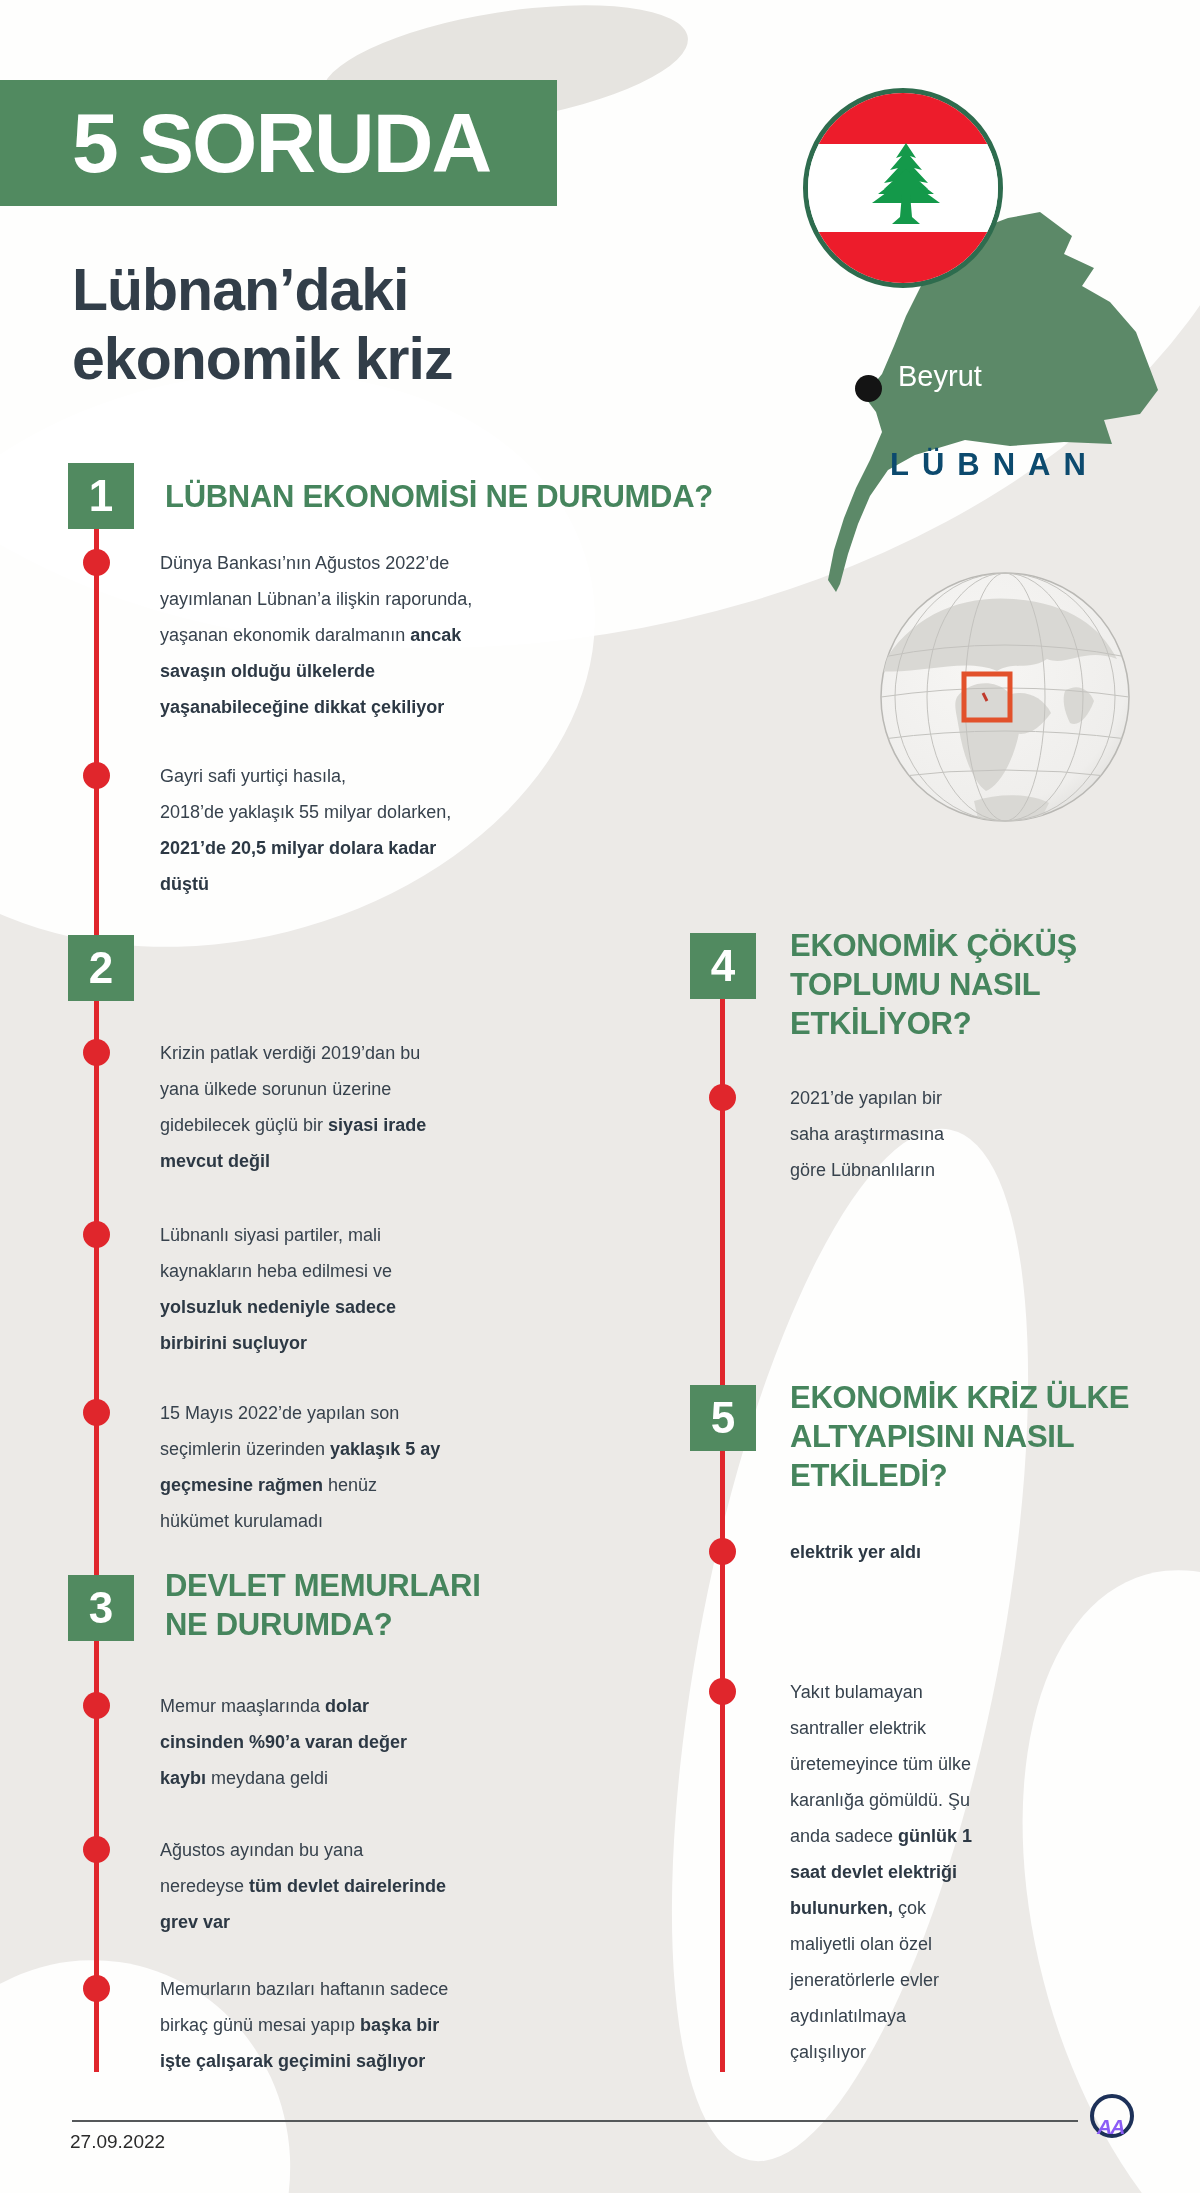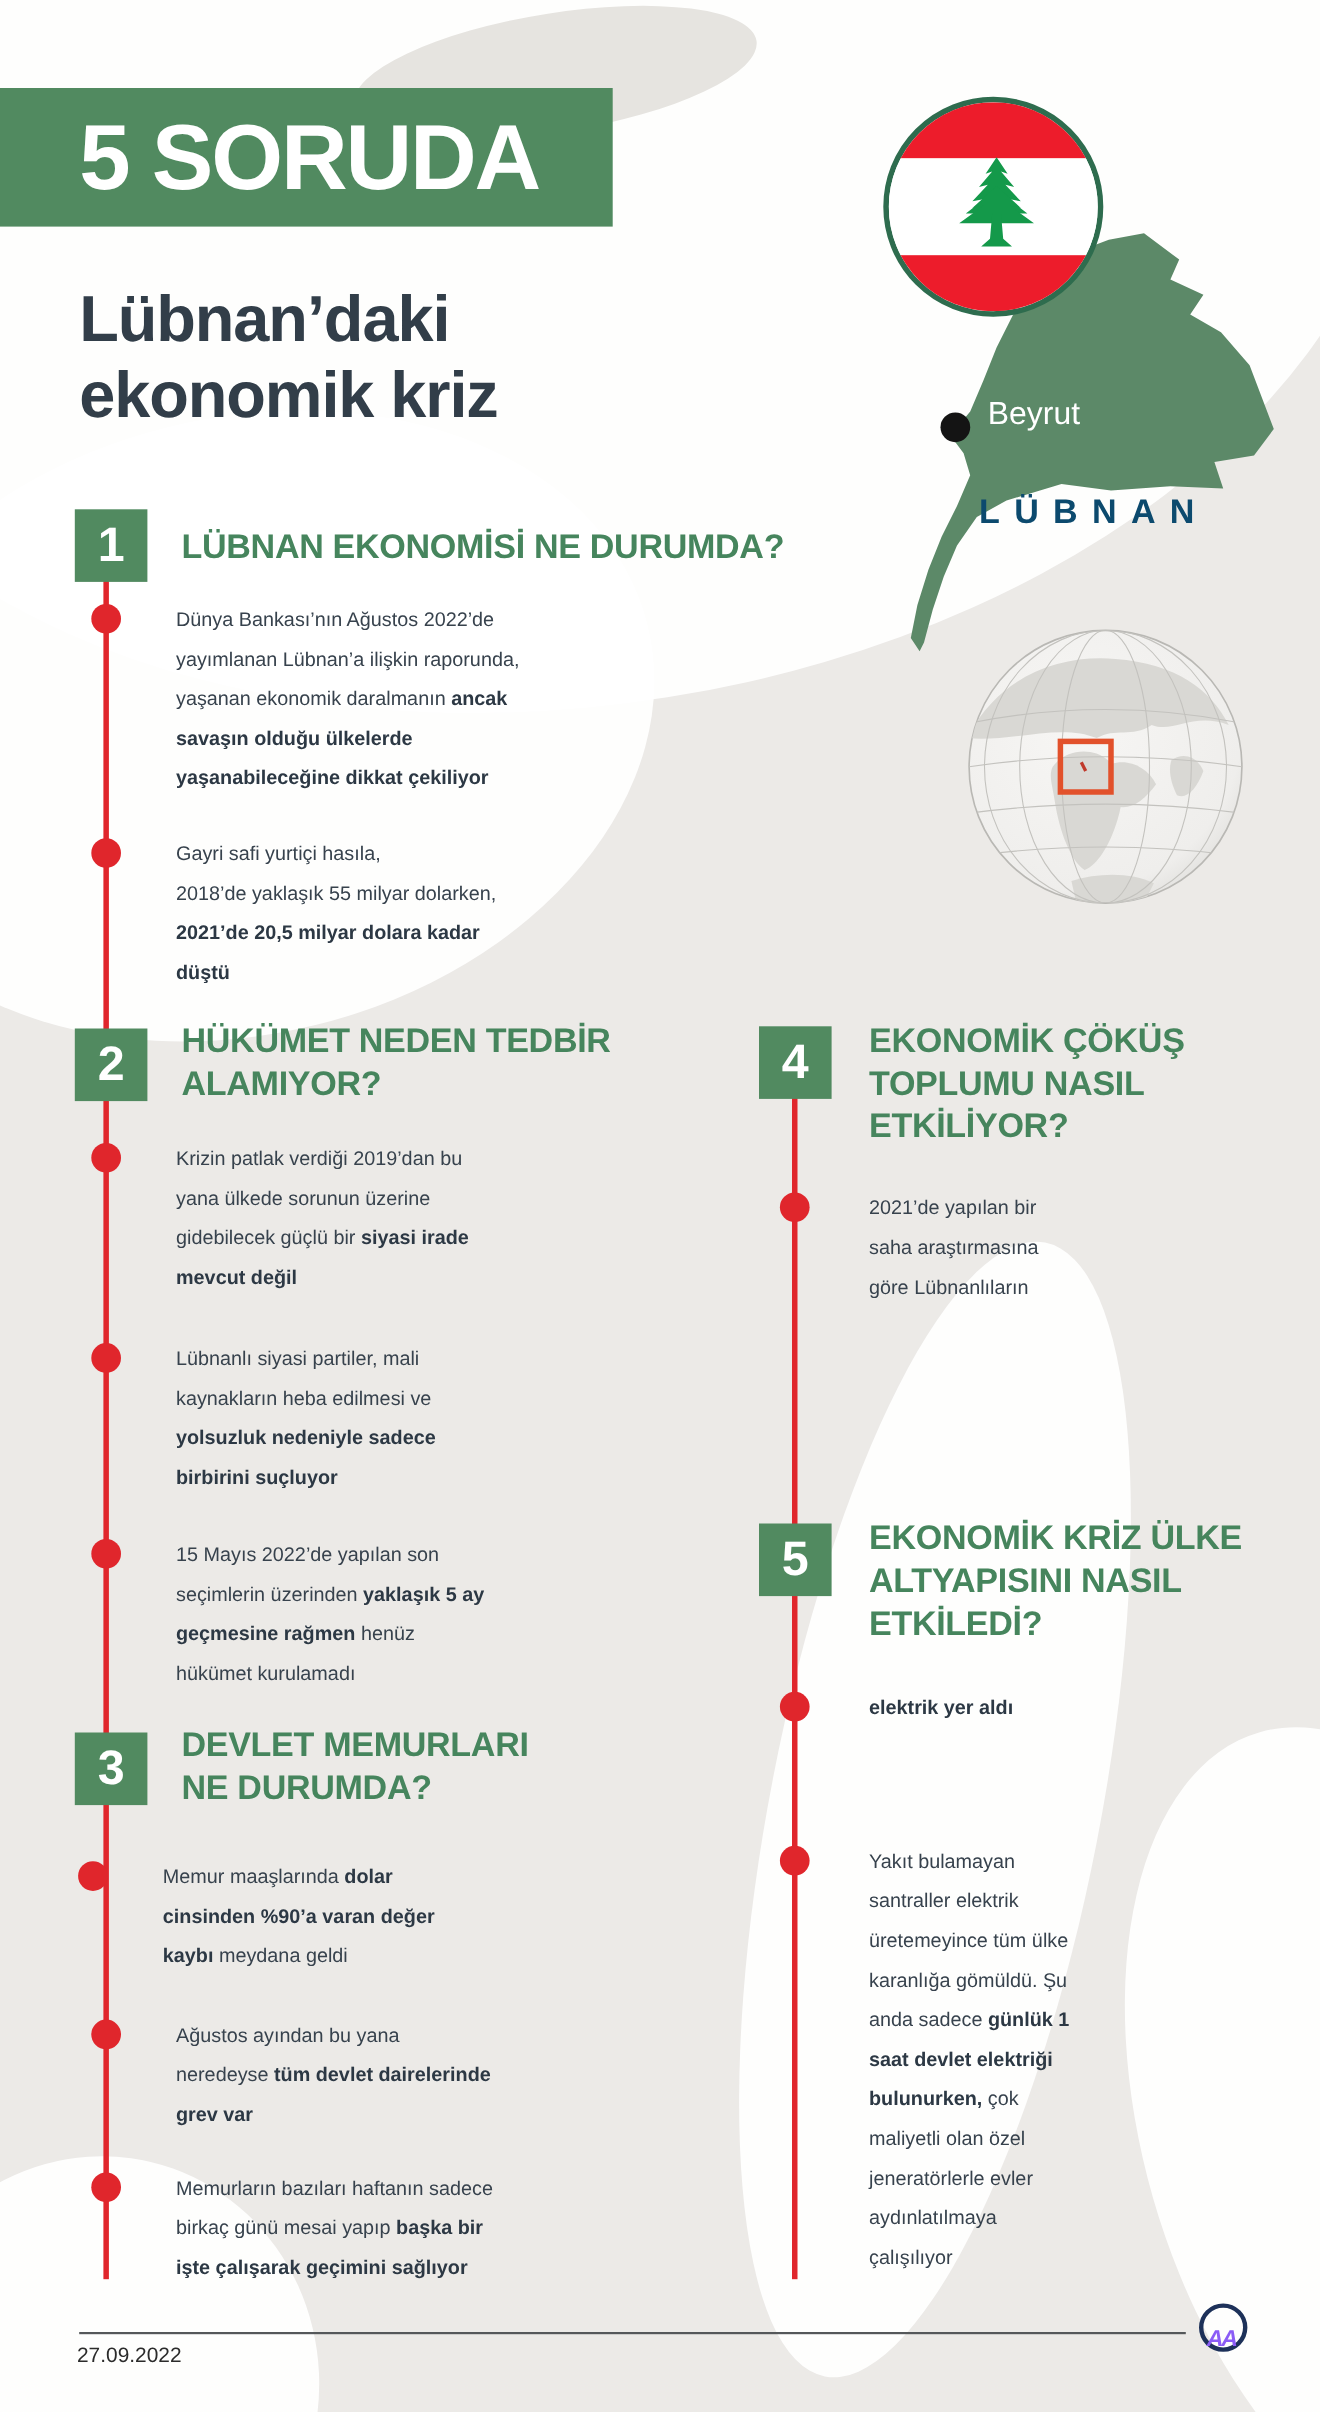--- a/index.html
+++ b/index.html
@@ -148,41 +148,39 @@
 savaşın olduğu ülkelerde
 yaşanabileceğine dikkat çekiliyor</b></div>
   <div class="bullet lcol" style="left:160px;top:758px;width:470px;"><span class="dot"></span><span>Gayri safi yurtiçi hasıla,
 2018’de yaklaşık 55 milyar dolarken,
 </span><b>2021’de 20,5 milyar dolara kadar
 düştü</b></div>
 
   <div class="num-sq" style="left:68px;top:935px;">
       <span>2</span>
     </div>
-  <h2 class="sec-title" style="left:165px;top:926px;">HÜKÜMET NEDEN TEDBİR
-ALAMIYOR?</h2>
   <div class="bullet lcol" style="left:160px;top:1035px;width:470px;"><span class="dot"></span><span>Krizin patlak verdiği 2019’dan bu
 yana ülkede sorunun üzerine
 gidebilecek güçlü bir </span><b>siyasi irade
 mevcut değil</b></div>
   <div class="bullet lcol" style="left:160px;top:1217px;width:470px;"><span class="dot"></span><span>Lübnanlı siyasi partiler, mali
 kaynakların heba edilmesi ve
 </span><b>yolsuzluk nedeniyle sadece
 birbirini suçluyor</b></div>
   <div class="bullet lcol" style="left:160px;top:1395px;width:470px;"><span class="dot"></span><span>15 Mayıs 2022’de yapılan son
 seçimlerin üzerinden </span><b>yaklaşık 5 ay
 geçmesine rağmen</b><span> henüz
 hükümet kurulamadı</span></div>
 
   <div class="num-sq" style="left:68px;top:1575px;">
       <span>3</span>
     </div>
   <h2 class="sec-title" style="left:165px;top:1566px;">DEVLET MEMURLARI
 NE DURUMDA?</h2>
-  <div class="bullet lcol" style="left:148px;top:1688px;width:470px;"><span class="dot"></span><span>Memur maaşlarında </span><b>dolar
+  <div class="bullet lcol" style="left:160px;top:1688px;width:470px;"><span class="dot"></span><span>Memur maaşlarında </span><b>dolar
 cinsinden %90’a varan değer
 kaybı</b><span> meydana geldi</span></div>
   <div class="bullet lcol" style="left:160px;top:1832px;width:470px;"><span class="dot"></span><span>Ağustos ayından bu yana
 neredeyse </span><b>tüm devlet dairelerinde
 grev var</b></div>
   <div class="bullet lcol" style="left:160px;top:1971px;width:470px;"><span class="dot"></span><span>Memurların bazıları haftanın sadece
 birkaç günü mesai yapıp </span><b>başka bir
 işte çalışarak geçimini sağlıyor</b></div>
 
   <div class="num-sq" style="left:690px;top:933px;">

